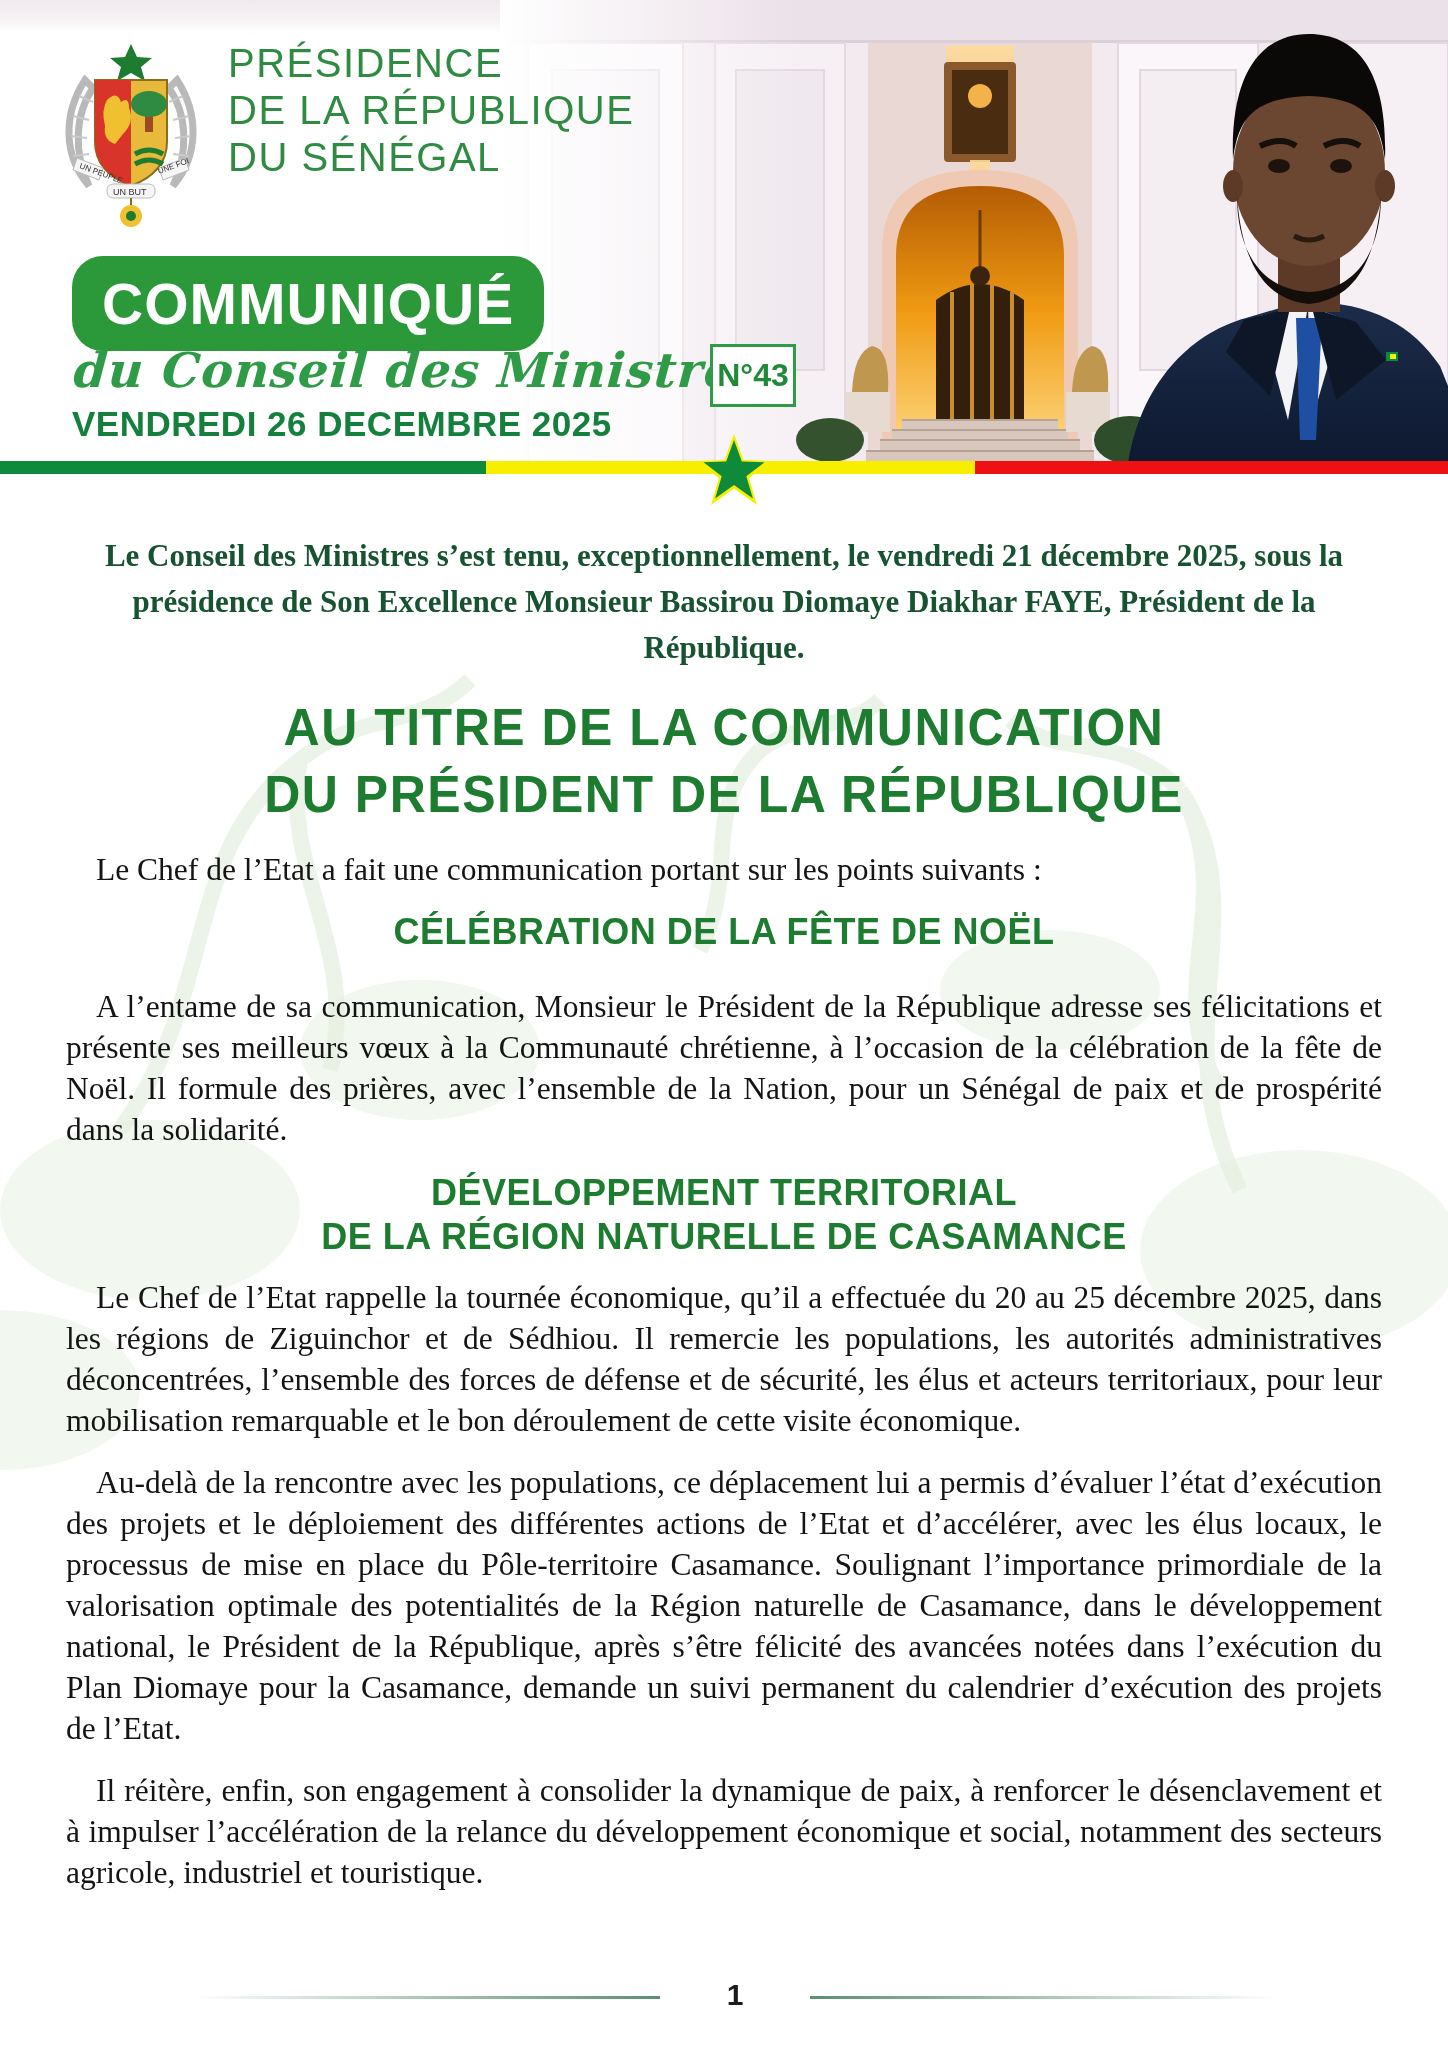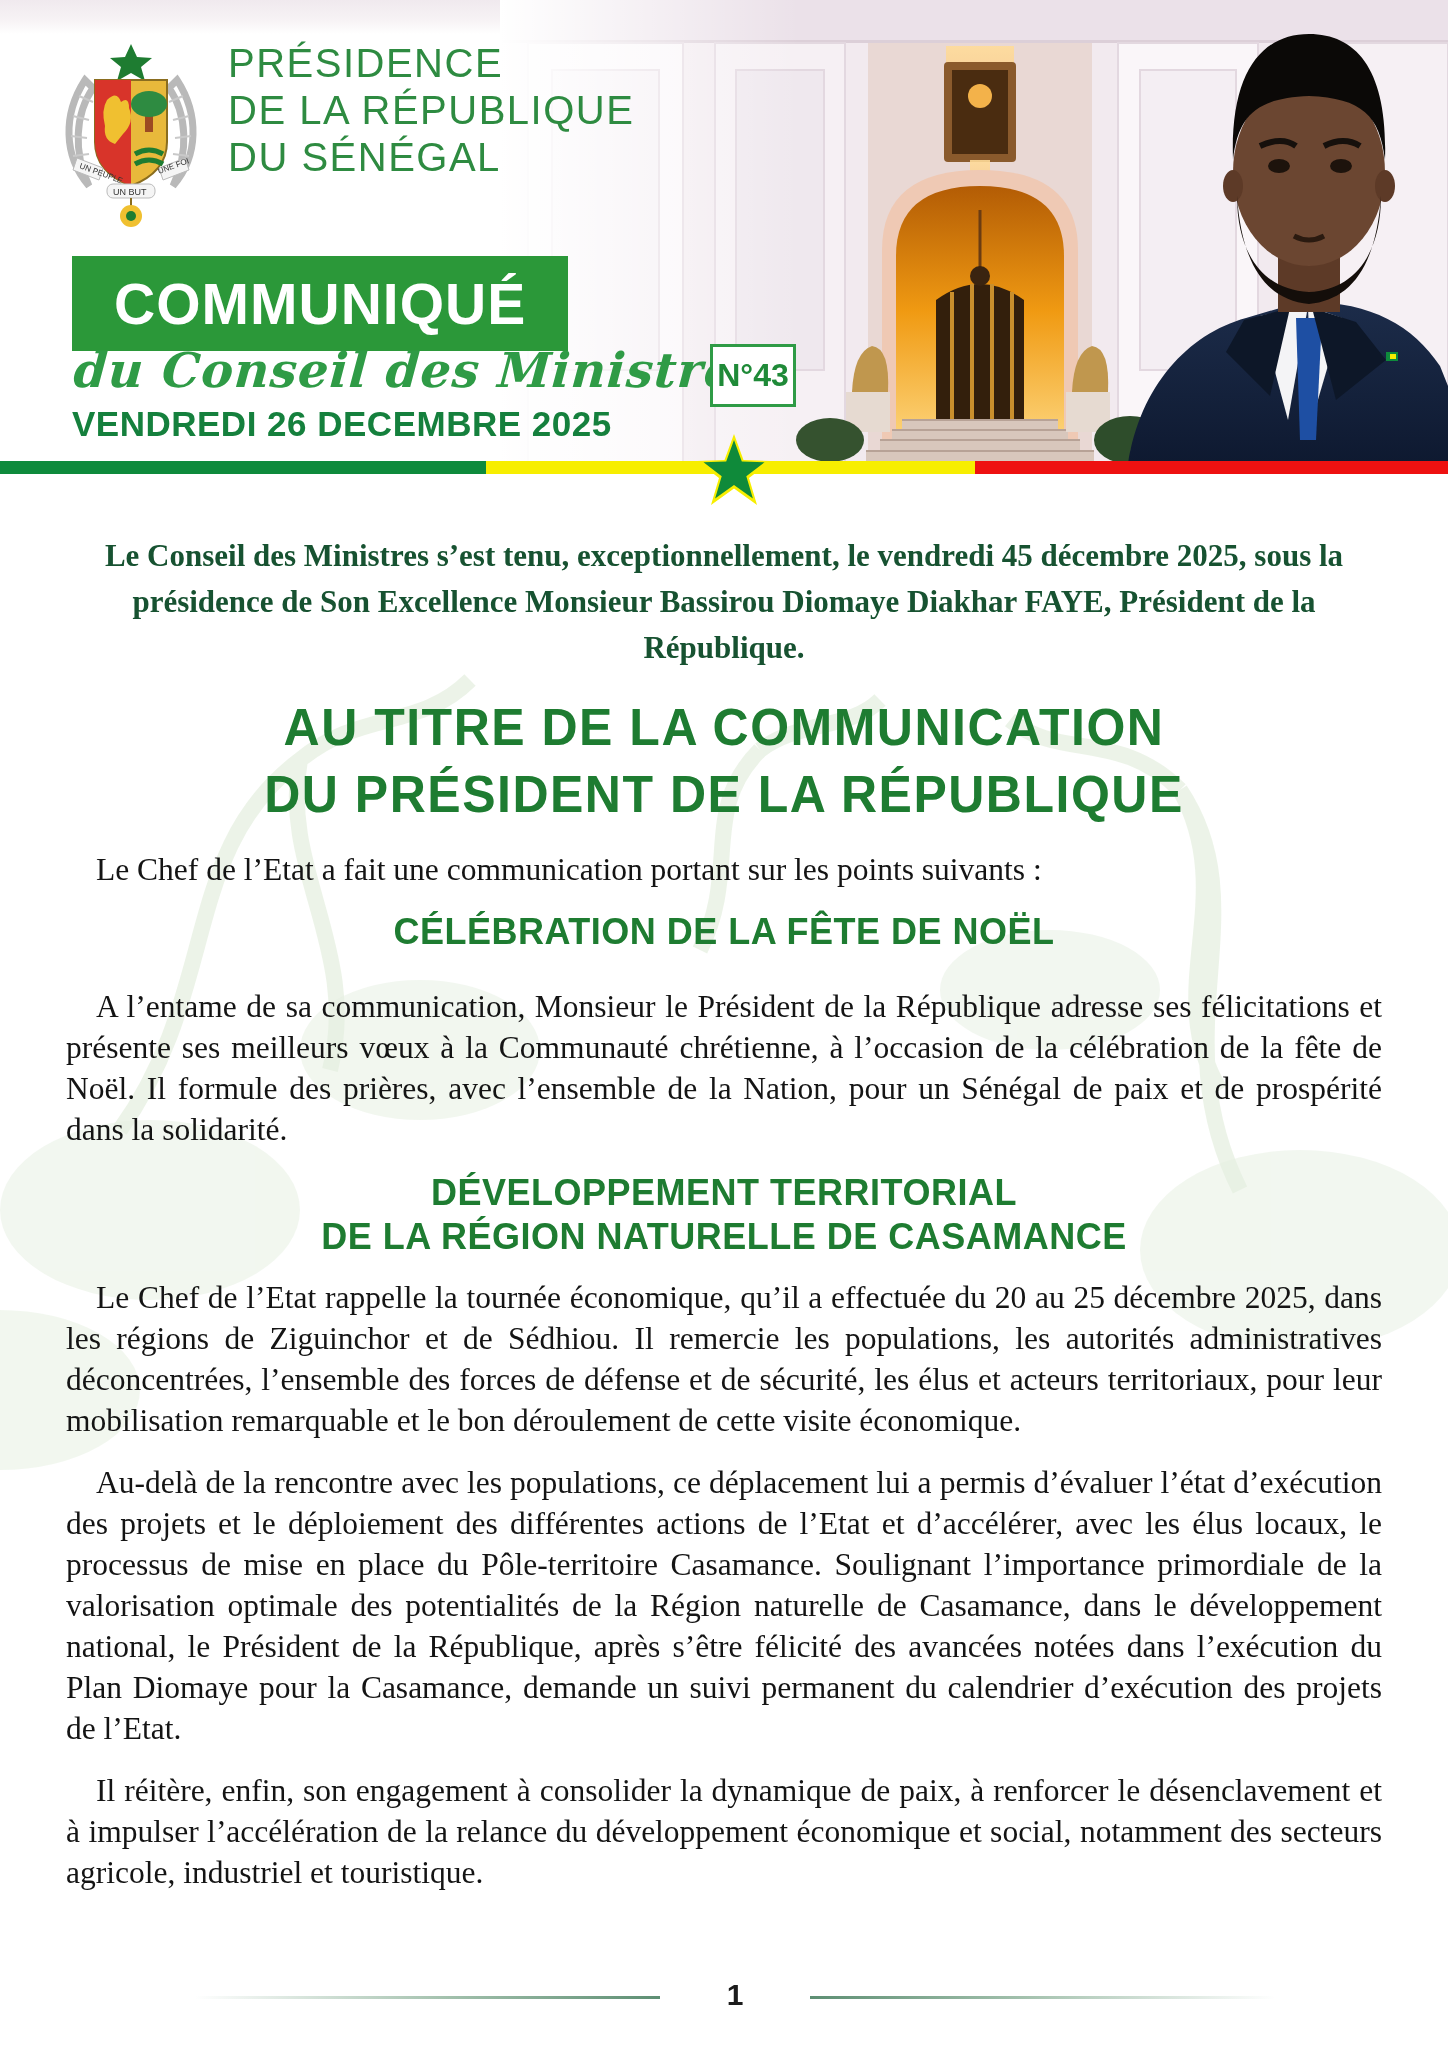--- a/index.html
+++ b/index.html
@@ -14,21 +14,21 @@
   .photo{position:absolute;top:0;right:0;width:948px;height:464px;}
   .coat{position:absolute;left:55px;top:36px;width:152px;height:196px;}
   .org-title{
     position:absolute;left:228px;top:40px;width:560px;
     font-family:"Liberation Sans",sans-serif;font-weight:400;
     font-size:40px;line-height:47px;letter-spacing:1.5px;color:#2E8B41;
   }
   .banner{
     position:absolute;left:72px;top:256px;height:95px;
     background:#2B9839;display:flex;align-items:center;
-    padding:0 42px;box-sizing:border-box;min-width:462px;
+    padding:0 30px;box-sizing:border-box;min-width:462px;border-radius:31px;
   }
   .banner-text{
     font-family:"Liberation Sans",sans-serif;font-weight:800;
     font-size:57px;color:#ffffff;letter-spacing:1px;white-space:nowrap;
   }
   .script-line{
     position:absolute;left:74px;top:342px;width:640px;
     font-family:"DejaVu Serif",serif;font-style:italic;font-weight:600;
     font-size:48px;color:#2F9B46;letter-spacing:1px;transform:skewX(-4deg);
     white-space:nowrap;
@@ -271,21 +271,21 @@
     <g fill="#e6f0e1" opacity="0.5">
       <ellipse cx="150" cy="780" rx="150" ry="90"></ellipse>
       <ellipse cx="1300" cy="820" rx="160" ry="100"></ellipse>
       <ellipse cx="420" cy="620" rx="120" ry="70"></ellipse>
       <ellipse cx="1050" cy="560" rx="110" ry="60"></ellipse>
       <ellipse cx="760,0" cy="960" rx="140" ry="80"></ellipse>
     </g>
   </svg>
 
   <div class="content">
-    <p class="intro">Le Conseil des Ministres s’est tenu, exceptionnellement, le vendredi 45 décembre 2025, sous la présidence de Son Excellence Monsieur Bassirou Diomaye Diakhar FAYE, Président de la République.</p>
+    <p class="intro">Le Conseil des Ministres s’est tenu, exceptionnellement, le vendredi 21 décembre 2025, sous la présidence de Son Excellence Monsieur Bassirou Diomaye Diakhar FAYE, Président de la République.</p>
 
     <div class="h1">
       <div>AU TITRE DE LA COMMUNICATION</div>
       <div>DU PRÉSIDENT DE LA RÉPUBLIQUE</div>
     </div>
 
     <p class="lead">Le Chef de l’Etat a fait une communication portant sur les points suivants :</p>
 
     <div class="h2">CÉLÉBRATION DE LA FÊTE DE NOËL</div>
 

